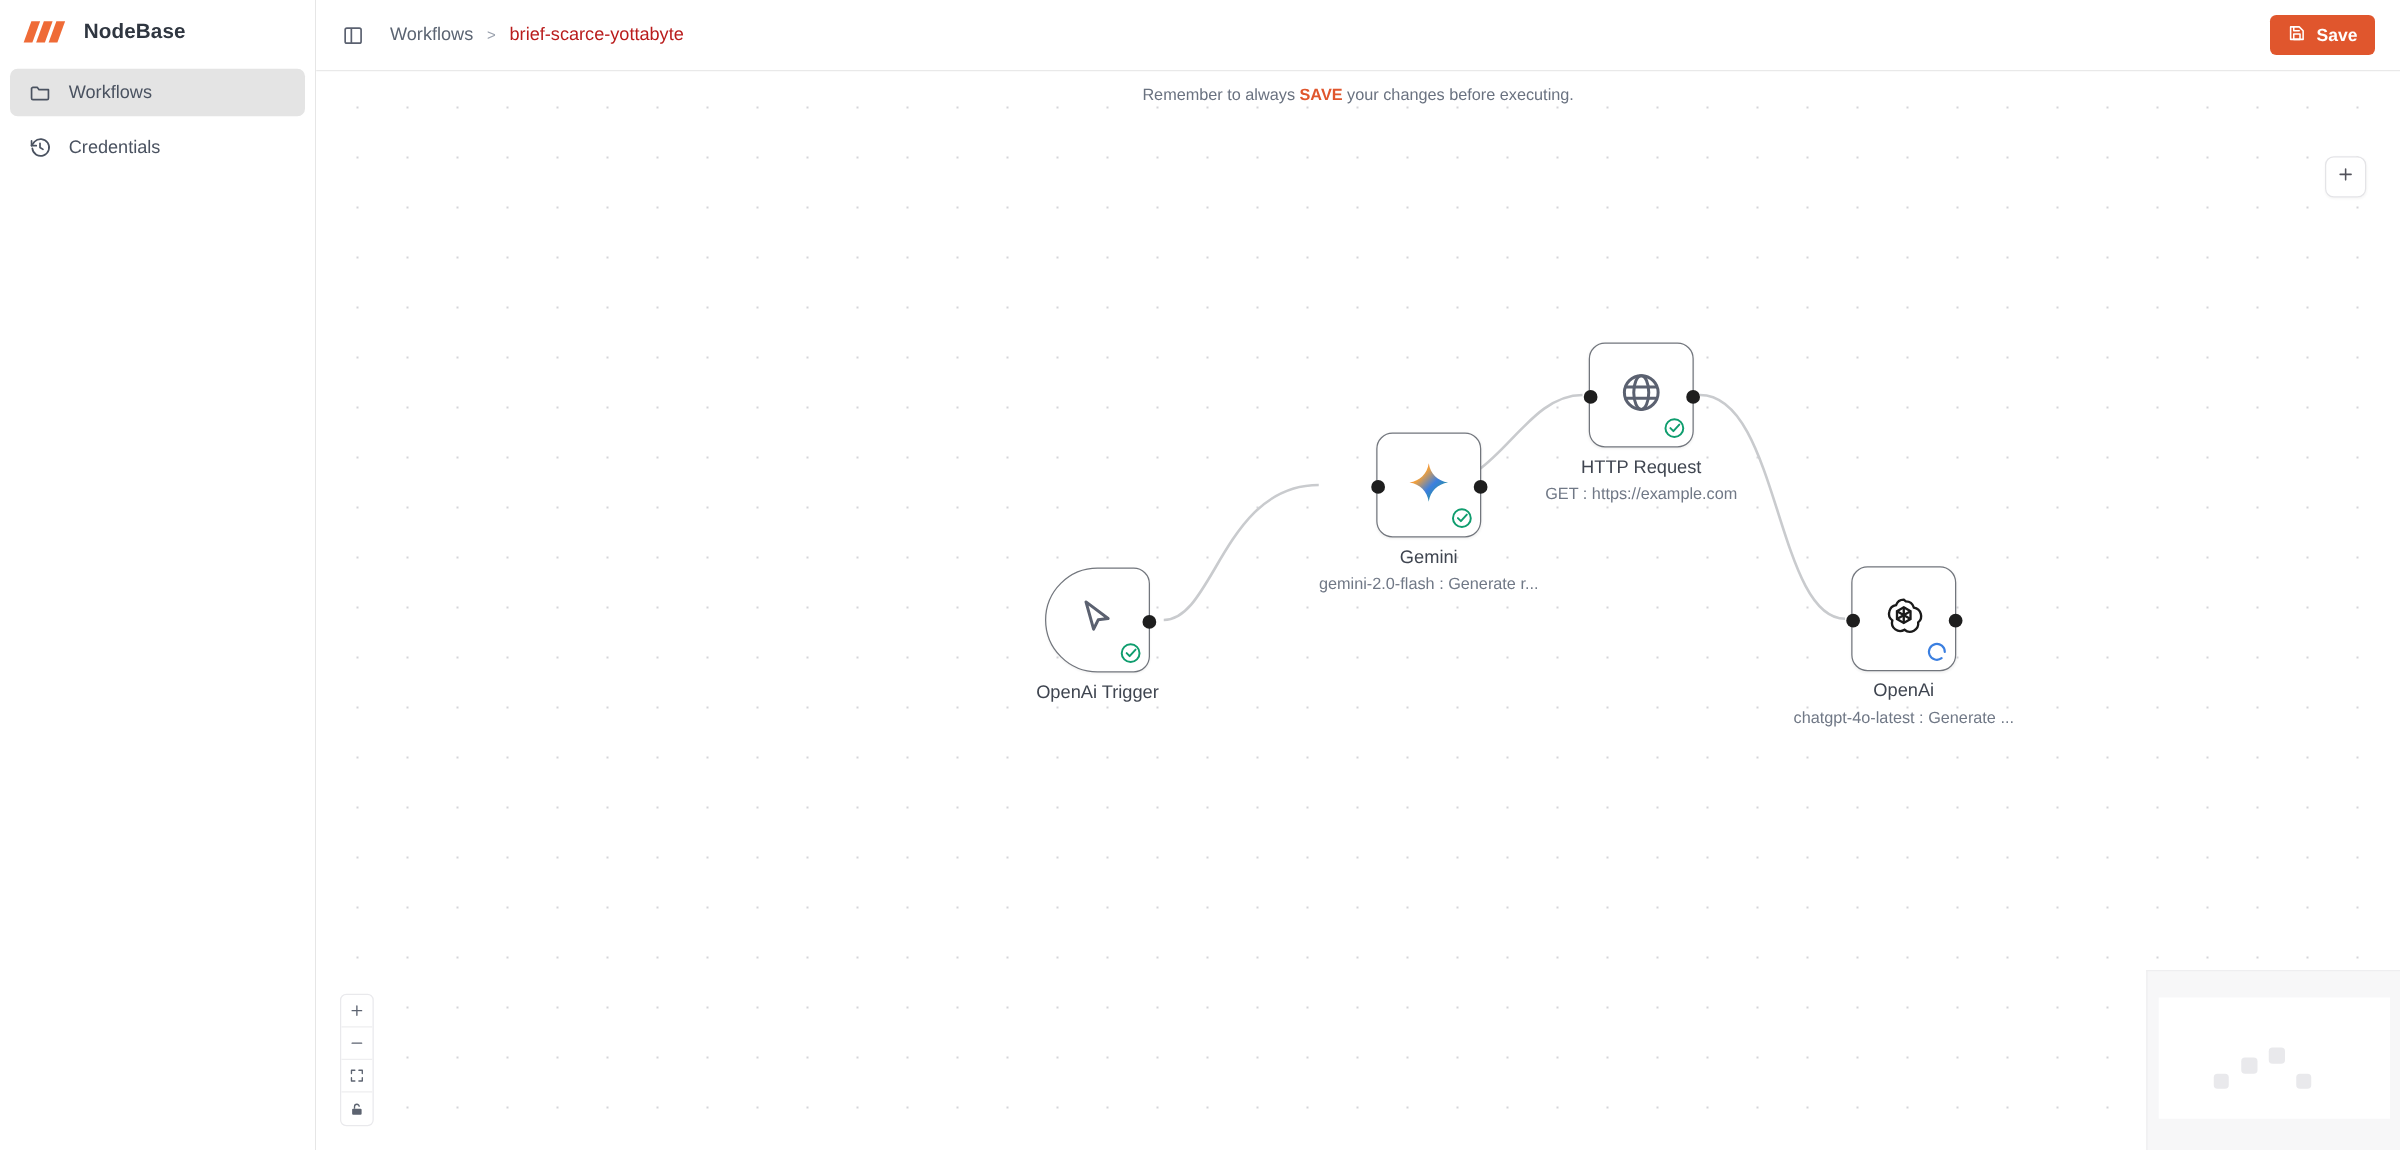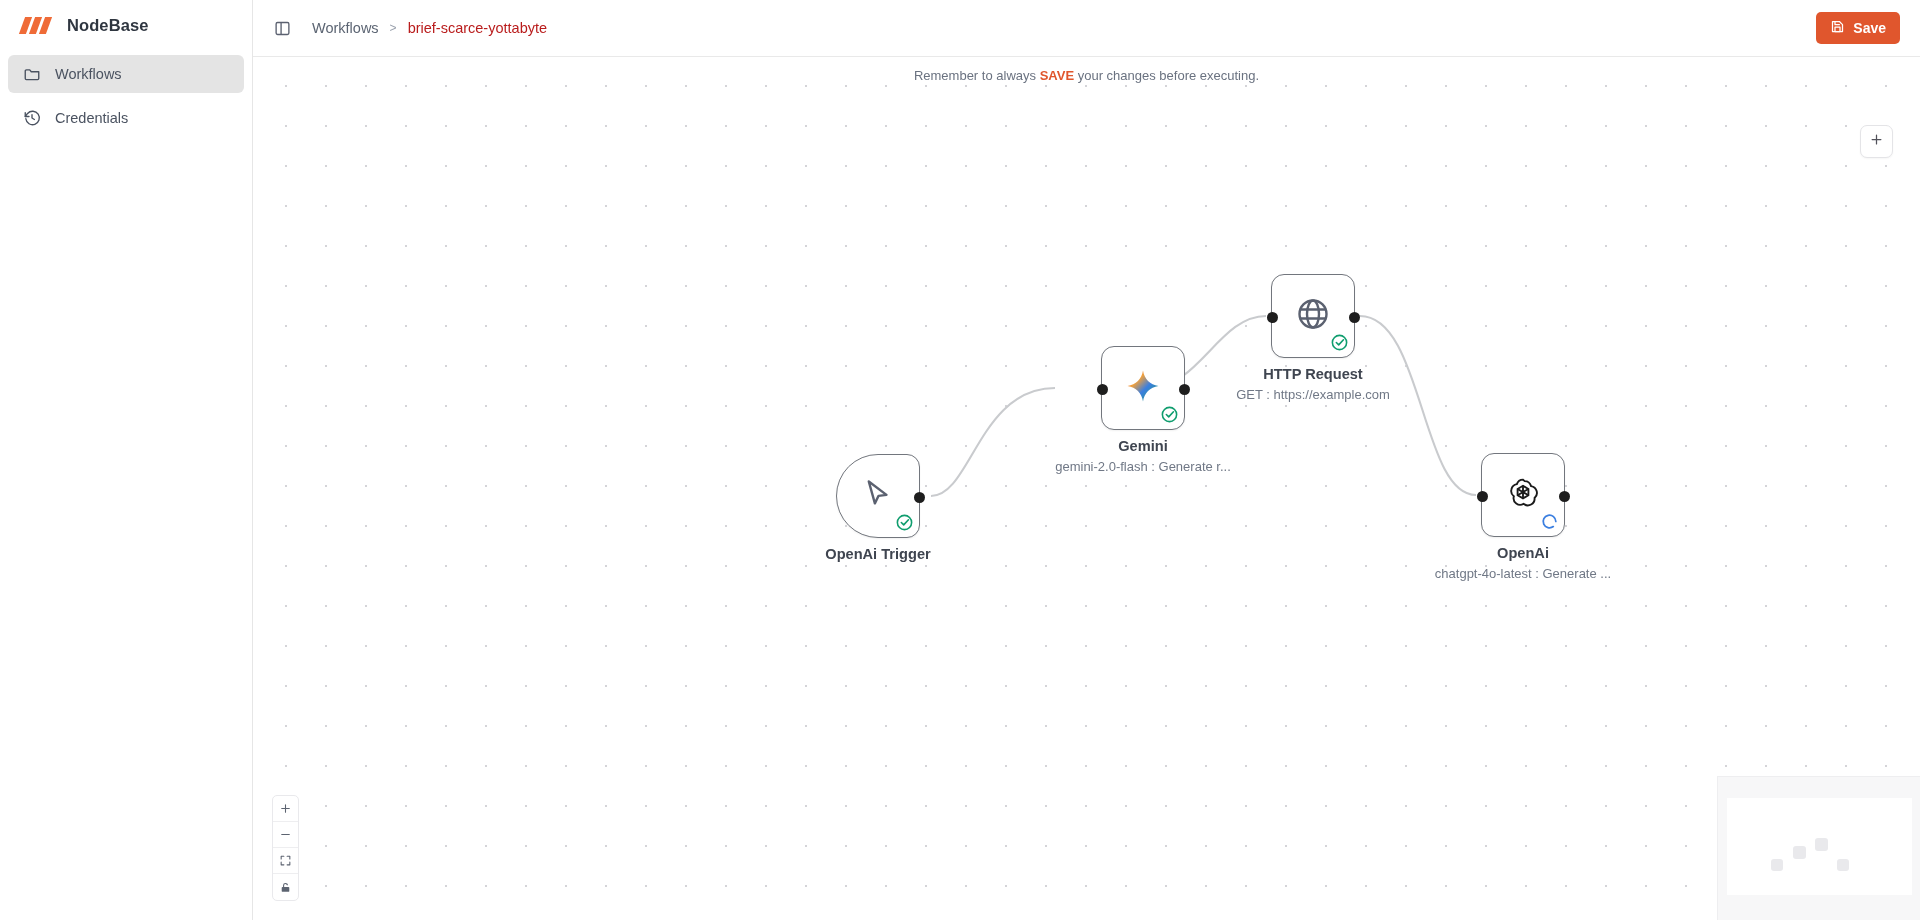--- a/index.html
+++ b/index.html
@@ -94,21 +94,21 @@
     content: ""; position: absolute; left: -5px; top: -2.4px; bottom: -2.4px;
     width: 88px; border-radius: 14px; border: 3.2px solid #0f9d6e; z-index: -1;
   }
   .node-box.run::before { border-color: #3b7fe0; }
   .node-box.trigger::before { border-radius: 45px 14px 14px 45px; }
   .badge {
     position: absolute; right: 5px; bottom: 5px; width: 19px; height: 19px;
   }
   .node-label {
     position: absolute; left: 50%; transform: translateX(-50%);
-    top: 92px; white-space: nowrap; font-size: 14.6px; font-weight: 700; color: #3f4550;
+    top: 92px; white-space: nowrap; font-size: 14.6px; font-weight: 400; color: #3f4550;
     text-align: center;
   }
   .node-sub {
     position: absolute; left: 50%; transform: translateX(-50%);
     top: 113px; white-space: nowrap; font-size: 13px; color: #707886; text-align: right;
   }
   .port { position: absolute; width: 11px; height: 11px; border-radius: 50%; background: #1e1e1e; top: 36.5px; }
   .port.in { left: -5.5px; }
   .port.out { right: -5.5px; }
 

